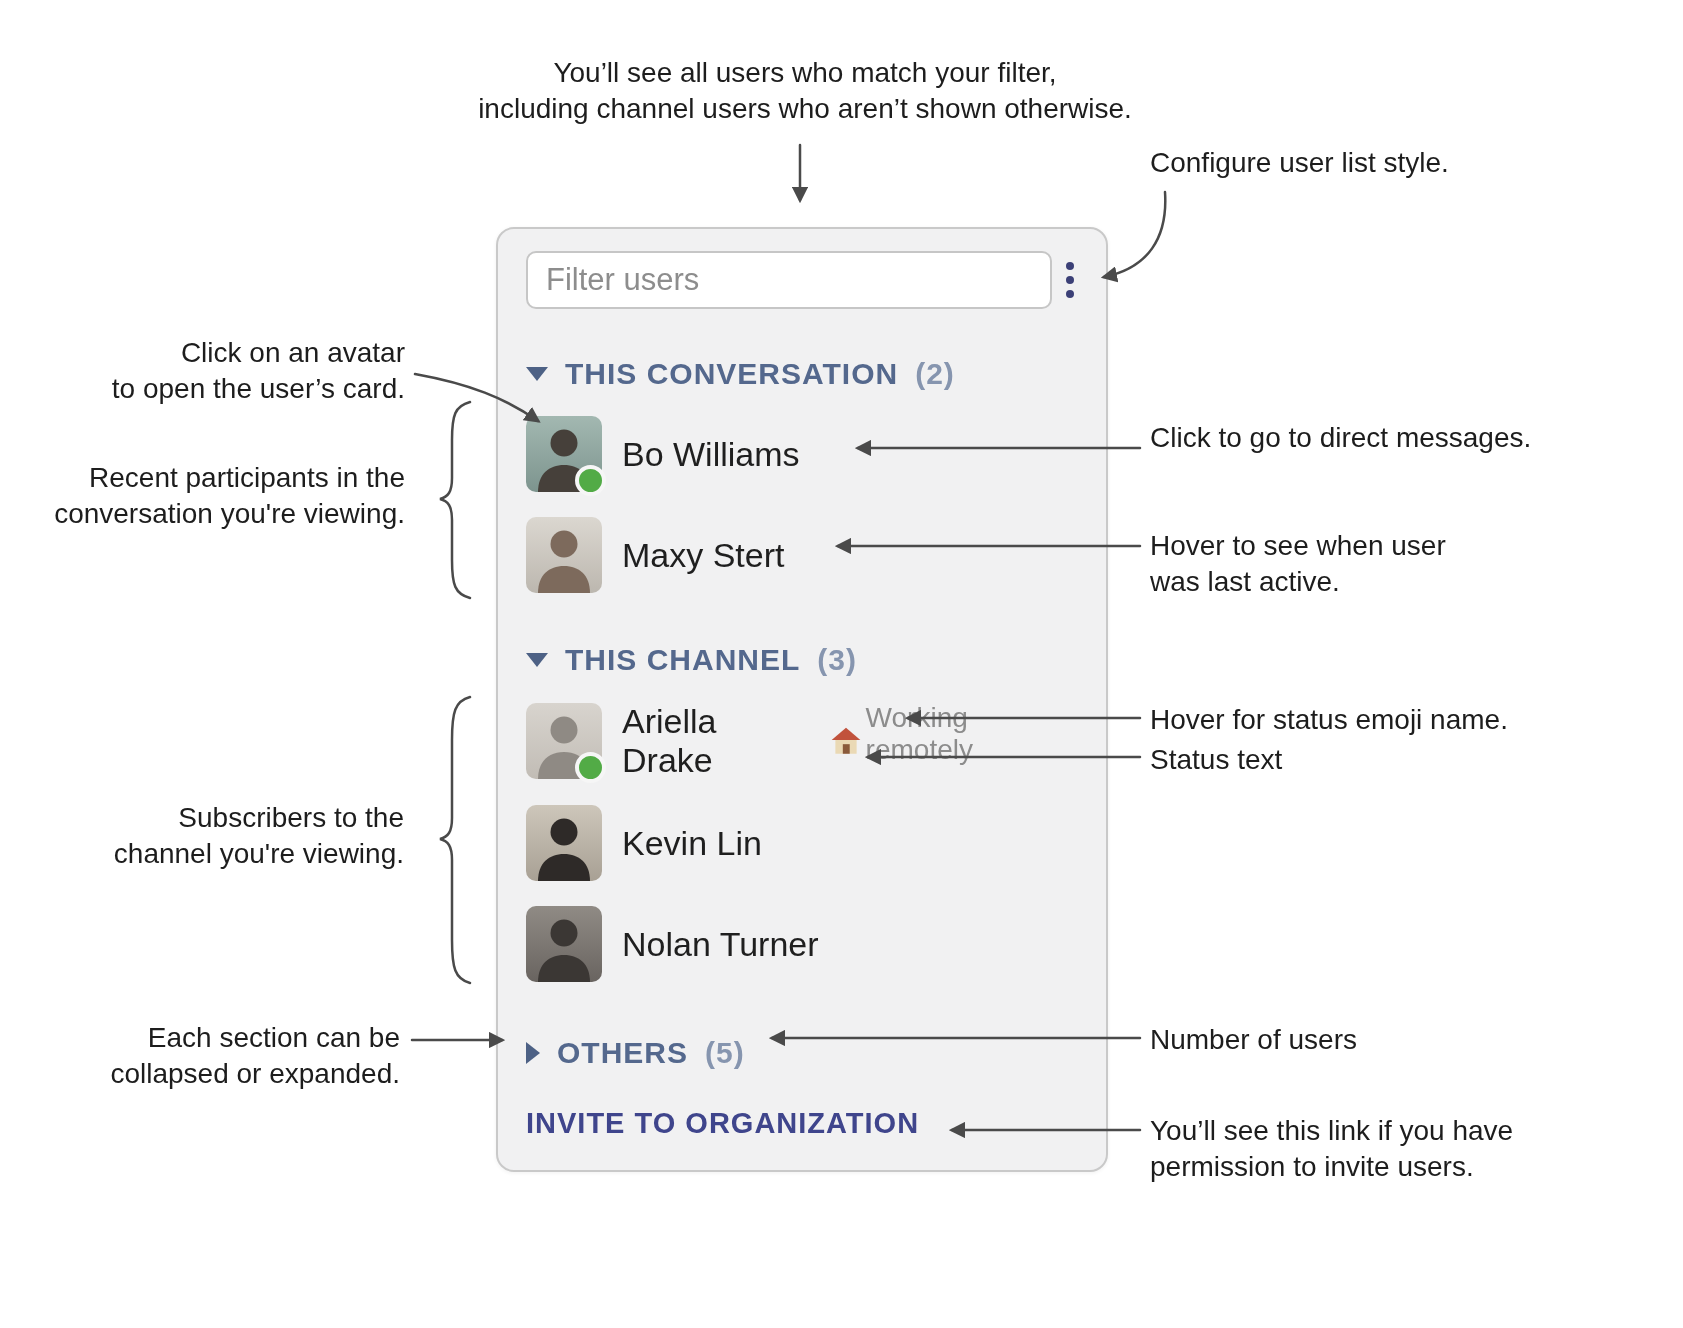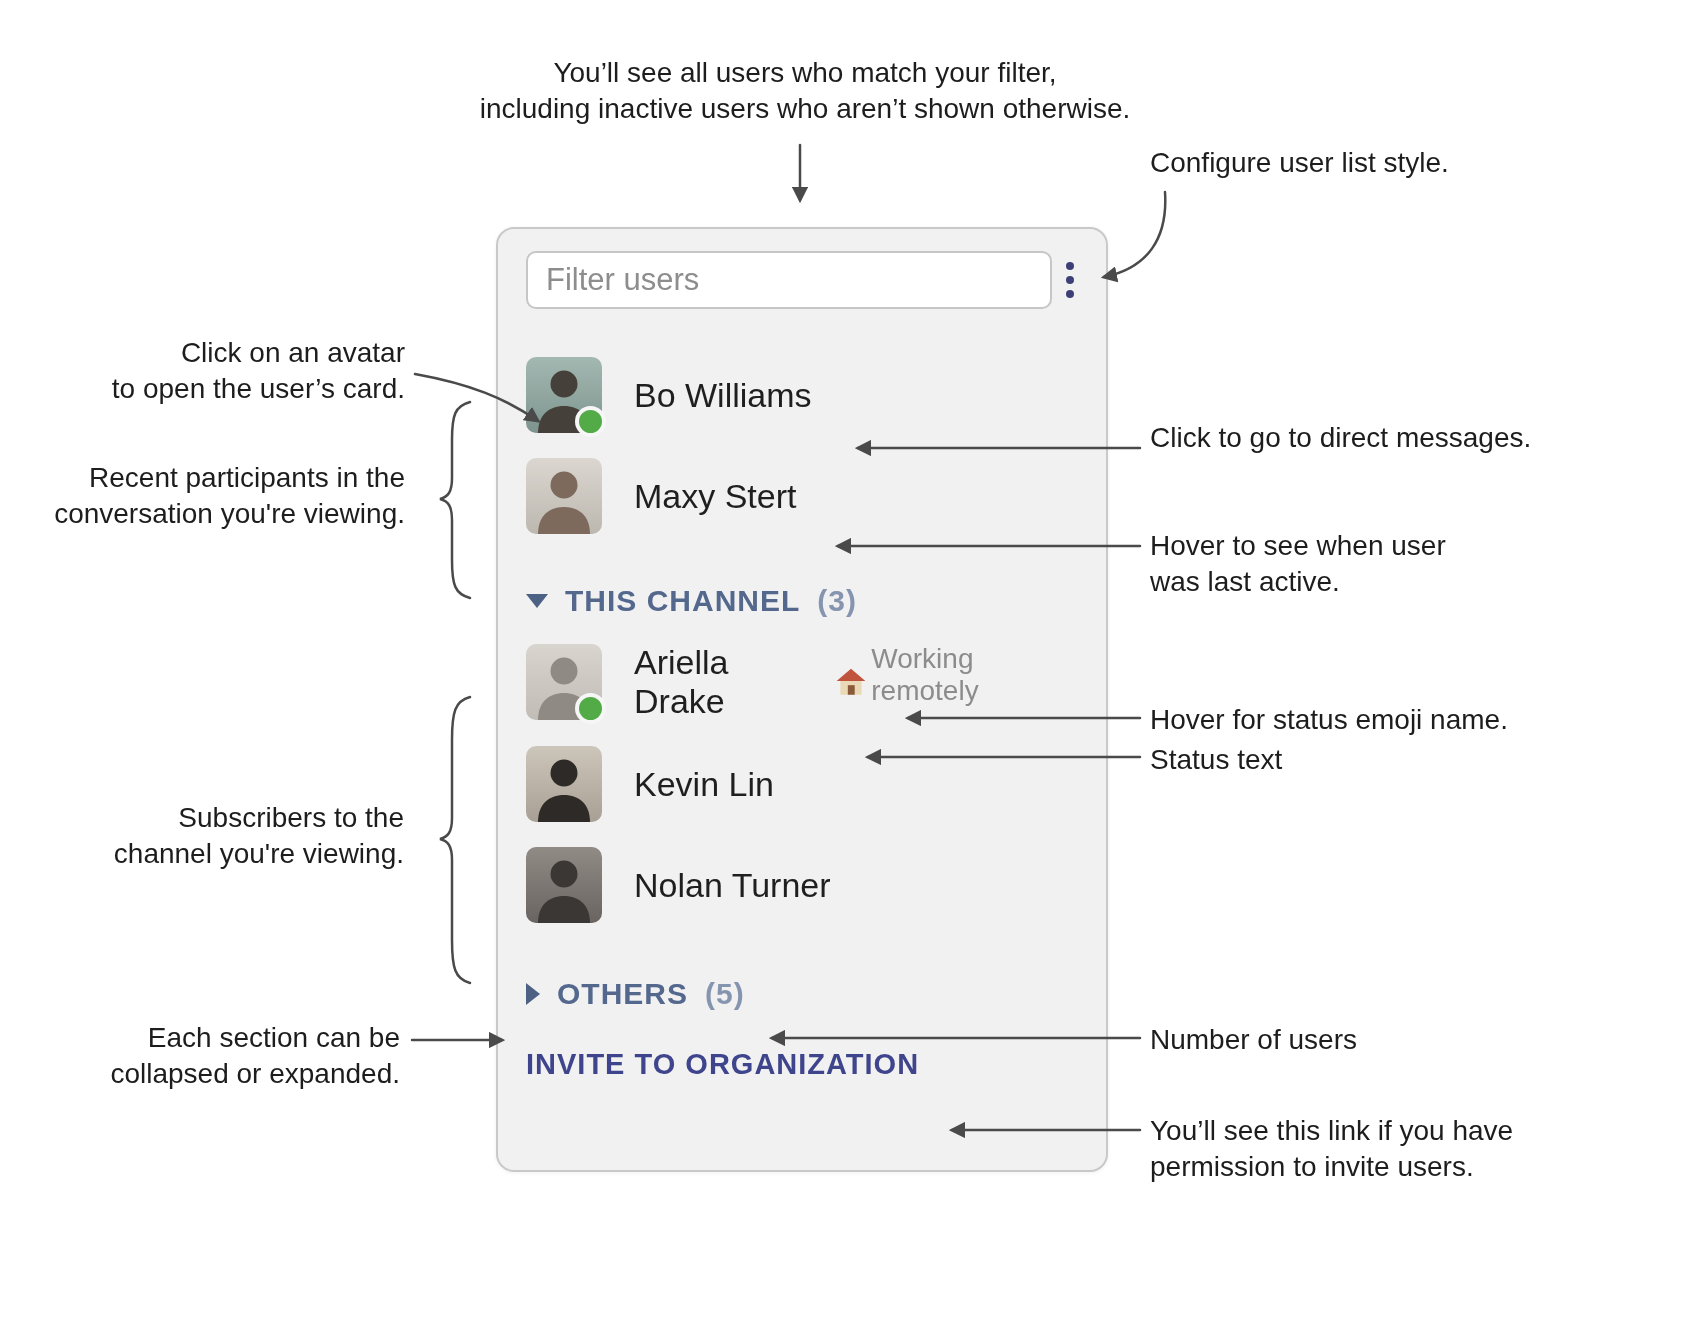--- a/index.html
+++ b/index.html
@@ -37,21 +37,21 @@
   .section-header{display:flex;align-items:center;gap:17px;cursor:pointer;}
   .sec-1{margin-top:48px;}
   .sec-2{margin-top:50px;}
   .sec-3{margin-top:54px;}
   .tri{width:0;height:0;display:inline-block;}
   .tri-down{border-left:11px solid transparent;border-right:11px solid transparent;border-top:14px solid #4d6185;}
   .tri-right{border-top:11px solid transparent;border-bottom:11px solid transparent;border-left:14px solid #4d6185;}
   .sec-title{font-size:30px;font-weight:bold;letter-spacing:1px;color:#54688d;}
   .sec-count{font-size:30px;font-weight:bold;letter-spacing:1px;color:#8695af;}
 
-  .user-row{display:flex;align-items:center;gap:32px;margin-top:25px;cursor:pointer;}
+  .user-row{display:flex;align-items:center;gap:20px;margin-top:25px;cursor:pointer;}
   .avatar{position:relative;width:76px;height:76px;border-radius:10px;flex:0 0 76px;overflow:visible;}
   .avatar svg{width:76px;height:76px;border-radius:10px;display:block;}
   .av-bo{color:#46403a;}   .av-bo svg{background:linear-gradient(#a3b8b1,#7d948e);}
   .av-maxy{color:#7d6a5c;} .av-maxy svg{background:linear-gradient(#dbd7d0,#bcb7af);}
   .av-ariella{color:#8f8a84;} .av-ariella svg{background:linear-gradient(#d8d4ce,#c1bcb5);}
   .av-kevin{color:#2e2a28;}   .av-kevin svg{background:linear-gradient(#cdc6ba,#a8a094);}
   .av-nolan{color:#3b3734;}   .av-nolan svg{background:linear-gradient(#908b85,#696460);}
   .presence{
     position:absolute;right:-4px;bottom:-4px;width:23px;height:23px;border-radius:50%;
     background:#52ab46;border:4px solid #f6f6f6;box-sizing:content-box;
@@ -95,21 +95,21 @@
     <path d="M1140 546 L838 546" marker-end="url(#arrow)"></path>
     <path d="M1140 718 L908 718" marker-end="url(#arrow)"></path>
     <path d="M1140 757 L868 757" marker-end="url(#arrow)"></path>
     <path d="M1140 1038 L772 1038" marker-end="url(#arrow)"></path>
     <path d="M1140 1130 L952 1130" marker-end="url(#arrow)"></path>
   </g>
 </svg>
 
 <div class="note center" style="left:465px;top:55px;width:680px;">
   <div>You’ll see all users who match your filter,</div>
-  <div>including inactive users who aren’t shown otherwise.</div>
+  <div>including channel users who aren’t shown otherwise.</div>
 </div>
 
 <div class="note" style="left:1150px;top:145px;">
   <div>Configure user list style.</div>
 </div>
 
 <div class="note right-align" style="left:85px;top:335px;width:320px;">
   <div>Click on an avatar</div>
   <div>to open the user’s card.</div>
 </div>
@@ -163,20 +163,25 @@
       <span class="kebab-icon">
           <i></i>
           <i></i>
           <i></i>
         </span>
     </button>
   </div>
 
   
   <div class="section sec-1">
+    <div class="section-header">
+      <span class="tri tri-down"></span>
+      <span class="sec-title">THIS CONVERSATION</span>
+      <span class="sec-count">(2)</span>
+    </div>
 
     <div class="user-row">
       <div class="avatar av-bo">
         <svg viewBox="0 0 76 76">
           <circle cx="38" cy="27" r="13.5" fill="currentColor"></circle>
           <path d="M12 76c0-18 11-27 26-27s26 9 26 27z" fill="currentColor"></path>
         </svg>
         <span class="presence"></span>
       </div>
       <div class="user-name">Bo Williams</div>

